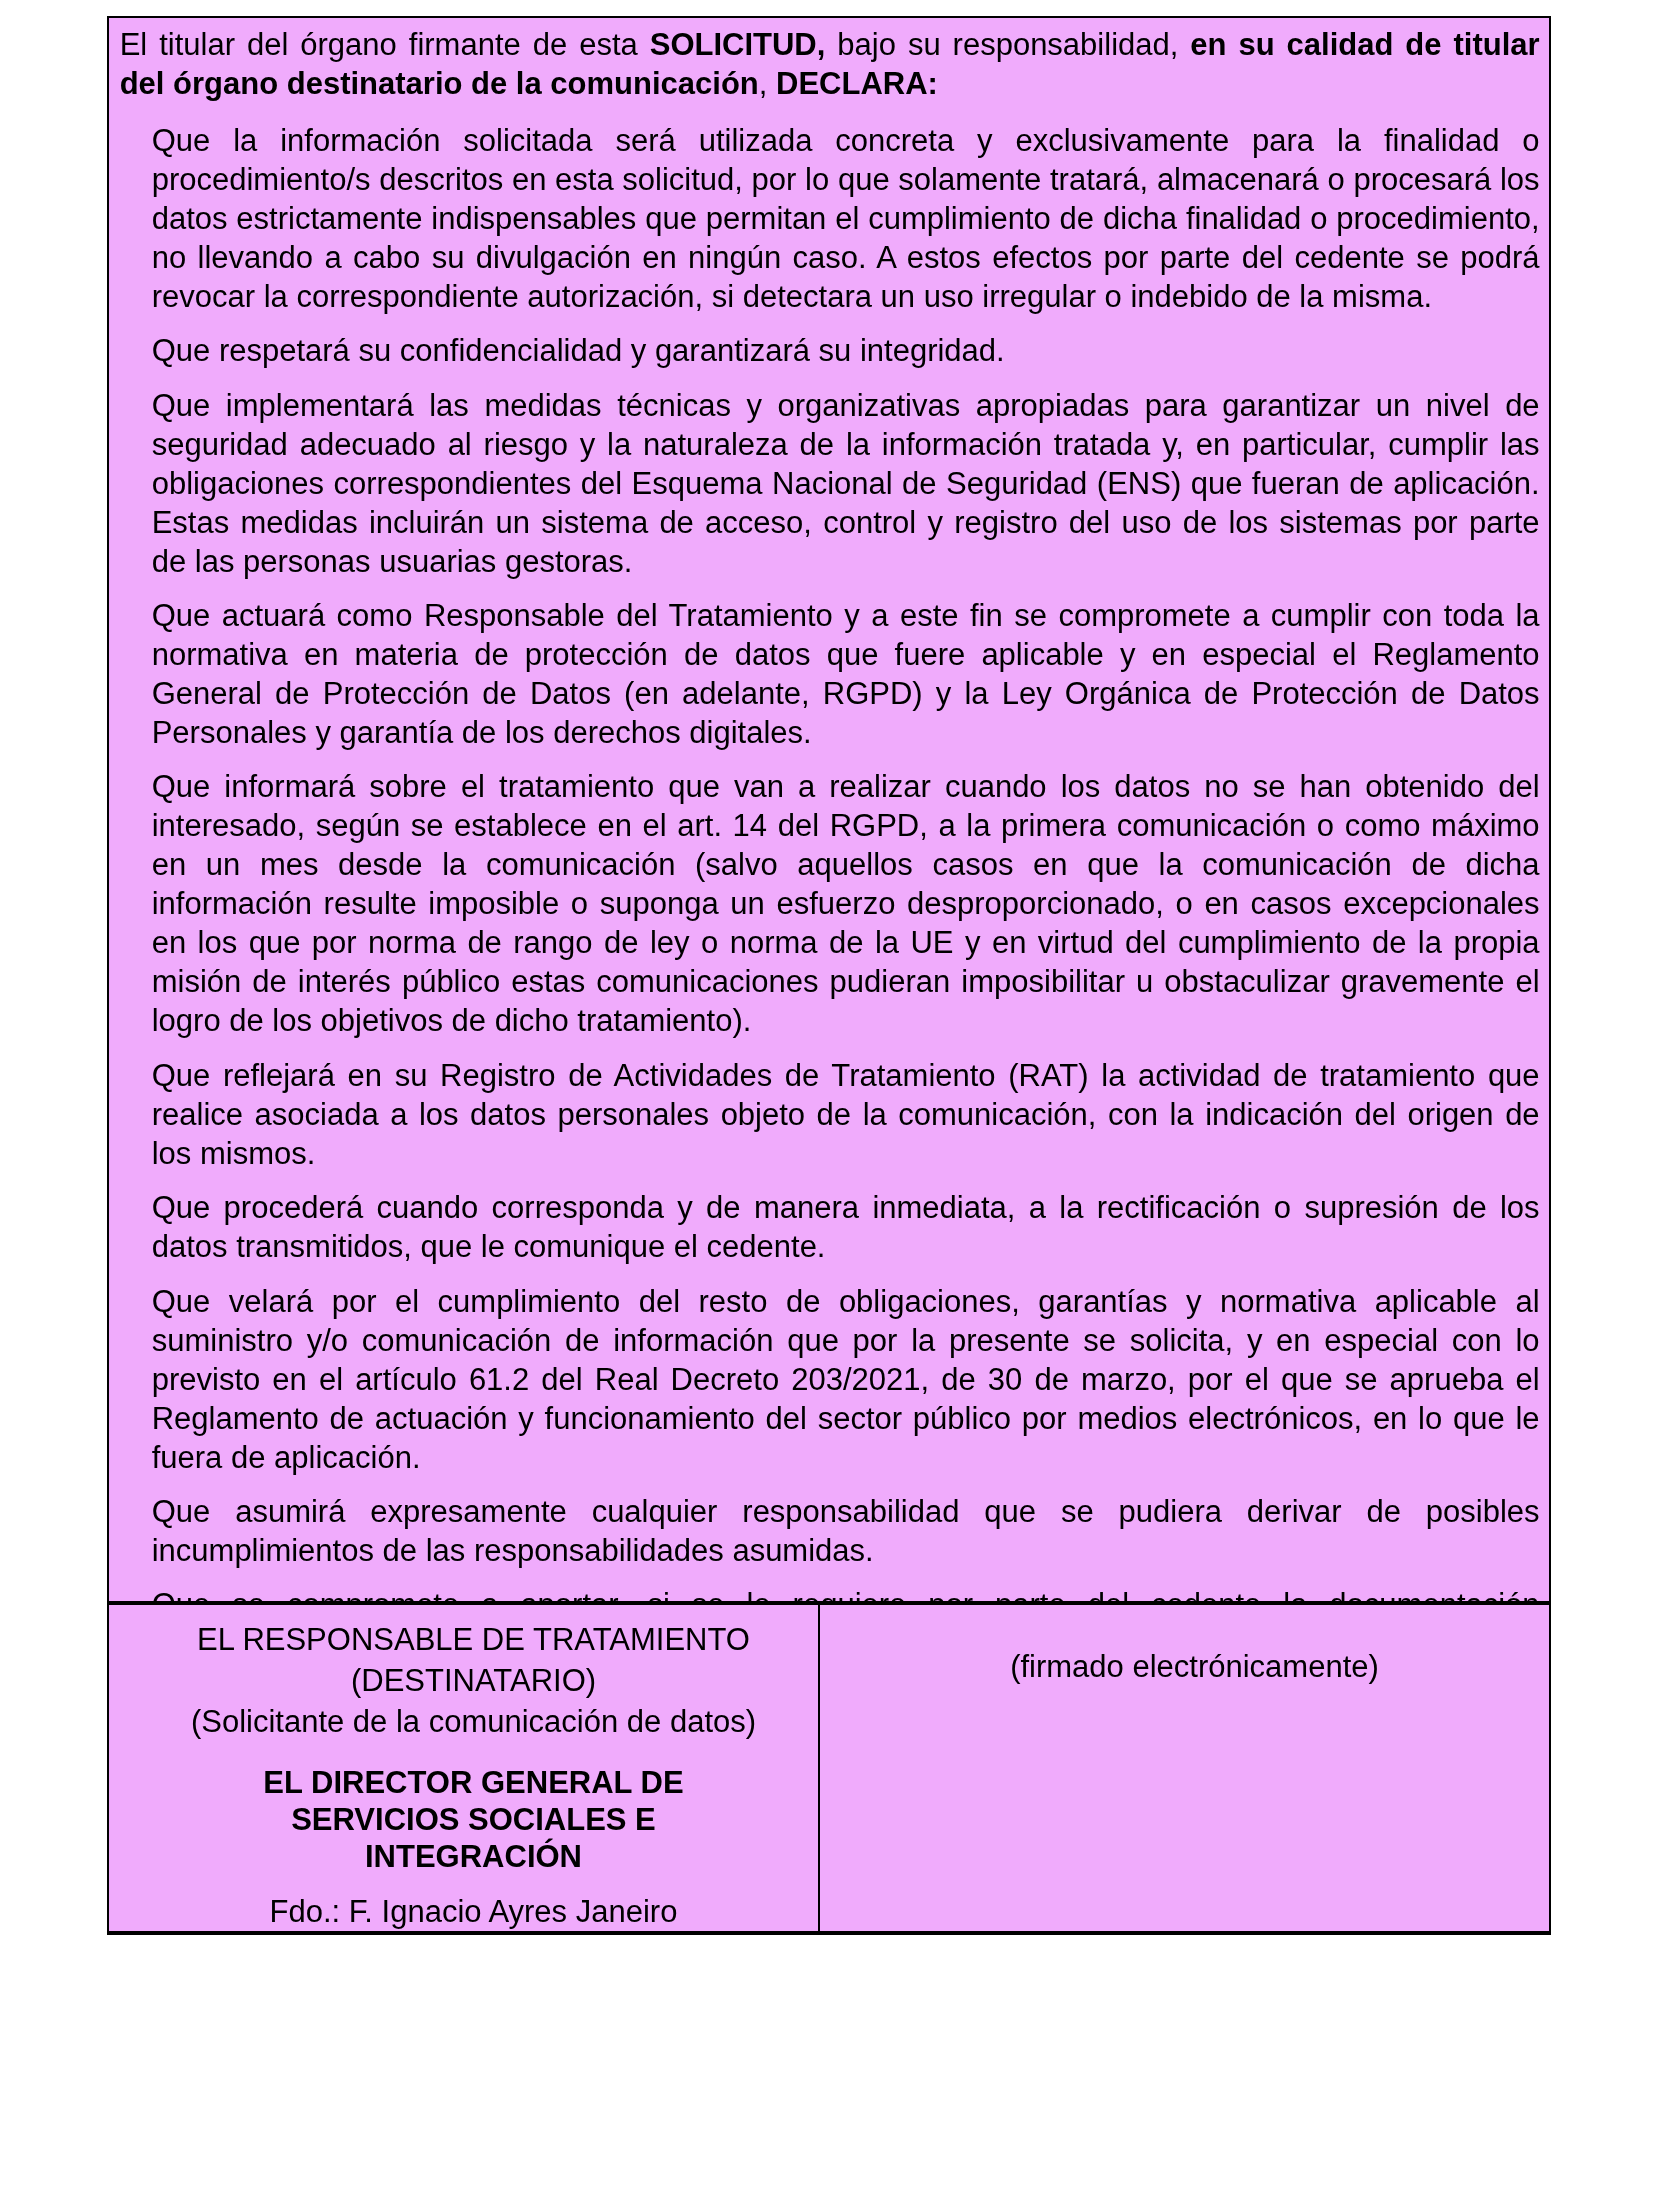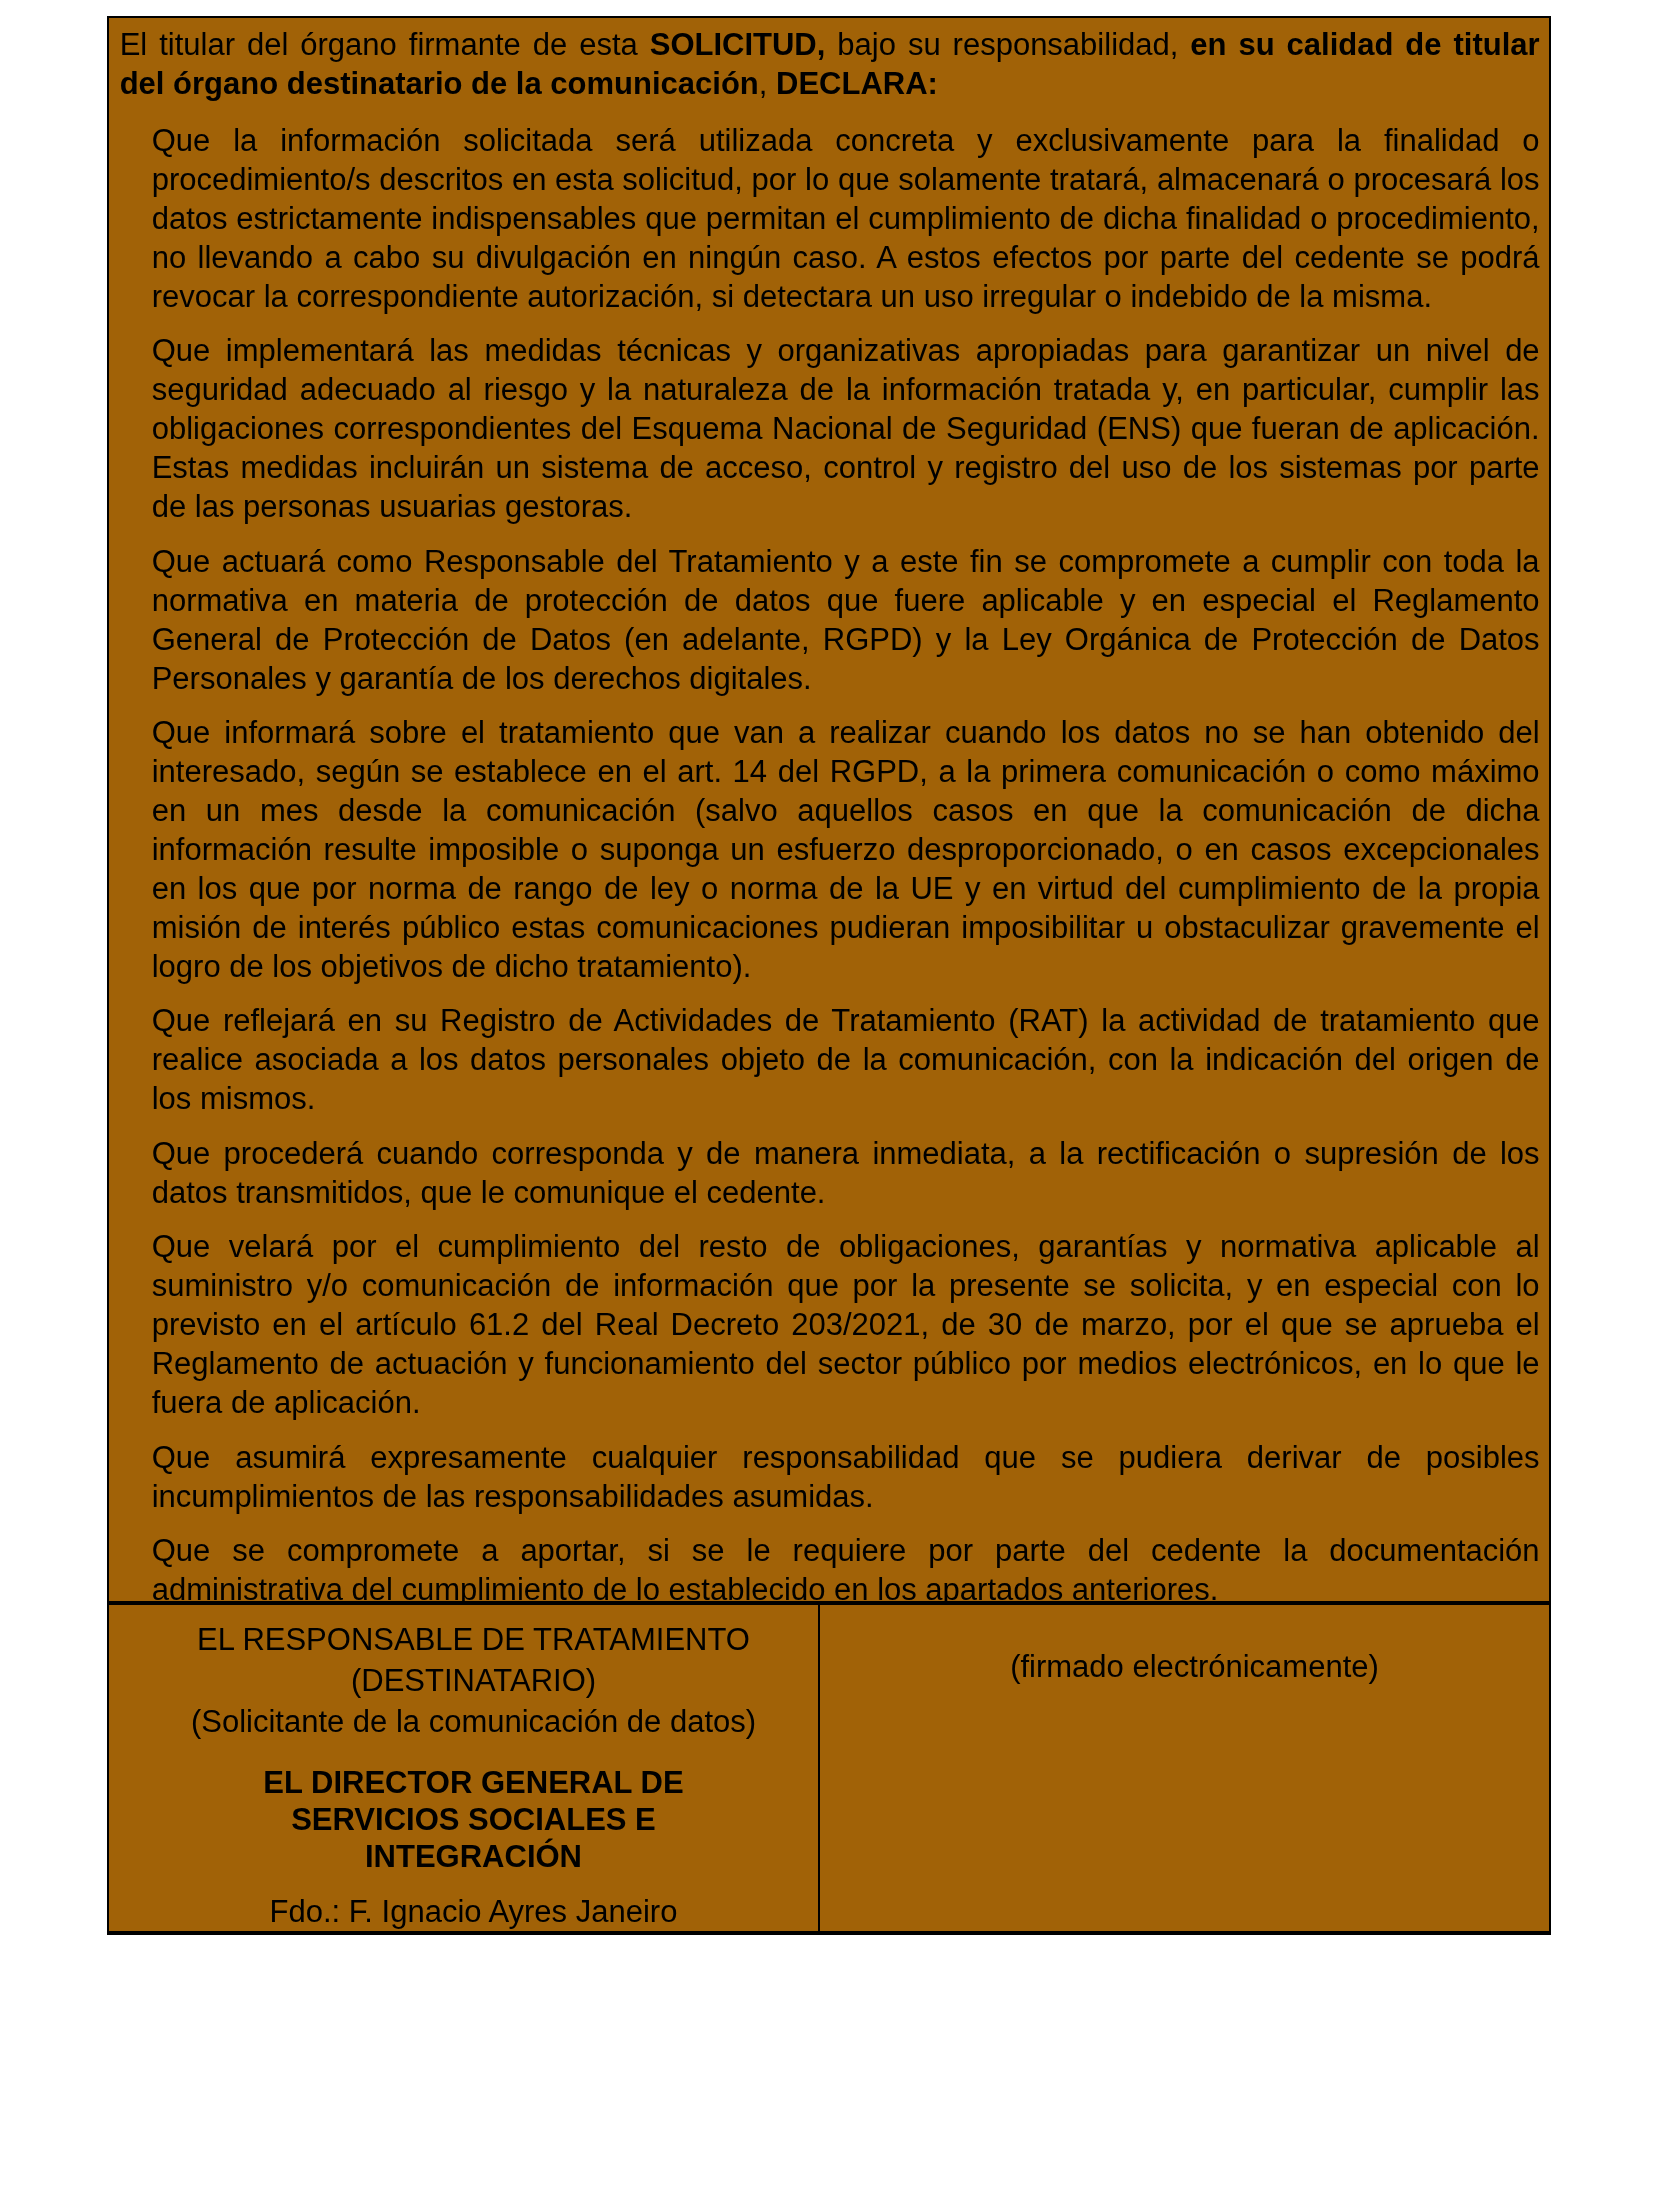--- a/index.html
+++ b/index.html
@@ -19,21 +19,21 @@
     position: absolute;
     left: 107px;
     top: 16px;
     width: 1444px;
     height: 1919px;
     box-sizing: border-box;
     border: 2.7px solid #000000;
     border-bottom-width: 4.7px;
     display: flex;
     flex-direction: column;
-    background: #a16207;
+    background: #f0abfc;
   }
   .declaration {
     flex: 1 1 auto;
     overflow: hidden;
     padding: 7.4px 9.4px 0 10.7px;
     font-size: 31px;
     line-height: 39px;
     text-align: justify;
   }
   .intro {
@@ -88,20 +88,21 @@
 <body>
 
 <div class="doc-box">
 
   <div class="declaration">
     <p class="intro"><span>El titular del órgano firmante de esta </span><b>SOLICITUD,</b><span> bajo su responsabilidad, </span><b>en su calidad de titular del órgano destinatario de la comunicación</b><span>, </span><b>DECLARA:</b></p>
 
     <div class="paragraphs">
 
     <p>Que la información solicitada será utilizada concreta y exclusivamente para la finalidad o procedimiento/s descritos en esta solicitud, por lo que solamente tratará, almacenará o procesará los datos estrictamente indispensables que permitan el cumplimiento de dicha finalidad o procedimiento, no llevando a cabo su divulgación en ningún caso. A estos efectos por parte del cedente se podrá revocar la correspondiente autorización, si detectara un uso irregular o indebido de la misma.</p>
+        <p>Que respetará su confidencialidad y garantizará su integridad.</p>
         <p>Que implementará las medidas técnicas y organizativas apropiadas para garantizar un nivel de seguridad adecuado al riesgo y la naturaleza de la información tratada y, en particular, cumplir las obligaciones correspondientes del Esquema Nacional de Seguridad (ENS) que fueran de aplicación. Estas medidas incluirán un sistema de acceso, control y registro del uso de los sistemas por parte de las personas usuarias gestoras.</p>
         <p>Que actuará como Responsable del Tratamiento y a este fin se compromete a cumplir con toda la normativa en materia de protección de datos que fuere aplicable y en especial el Reglamento General de Protección de Datos (en adelante, RGPD) y la Ley Orgánica de Protección de Datos Personales y garantía de los derechos digitales.</p>
         <p>Que informará sobre el tratamiento que van a realizar cuando los datos no se han obtenido del interesado, según se establece en el art. 14 del RGPD, a la primera comunicación o como máximo en un mes desde la comunicación (salvo aquellos casos en que la comunicación de dicha información resulte imposible o suponga un esfuerzo desproporcionado, o en casos excepcionales en los que por norma de rango de ley o norma de la UE y en virtud del cumplimiento de la propia misión de interés público estas comunicaciones pudieran imposibilitar u obstaculizar gravemente el logro de los objetivos de dicho tratamiento).</p>
         <p>Que reflejará en su Registro de Actividades de Tratamiento (RAT) la actividad de tratamiento que realice asociada a los datos personales objeto de la comunicación, con la indicación del origen de los mismos.</p>
         <p>Que procederá cuando corresponda y de manera inmediata, a la rectificación o supresión de los datos transmitidos, que le comunique el cedente.</p>
         <p>Que velará por el cumplimiento del resto de obligaciones, garantías y normativa aplicable al suministro y/o comunicación de información que por la presente se solicita, y en especial con lo previsto en el artículo 61.2 del Real Decreto 203/2021, de 30 de marzo, por el que se aprueba el Reglamento de actuación y funcionamiento del sector público por medios electrónicos, en lo que le fuera de aplicación.</p>
         <p>Que asumirá expresamente cualquier responsabilidad que se pudiera derivar de posibles incumplimientos de las responsabilidades asumidas.</p>
         <p>Que se compromete a aportar, si se le requiere por parte del cedente la documentación administrativa del cumplimiento de lo establecido en los apartados anteriores.</p>
       </div>
   </div>

